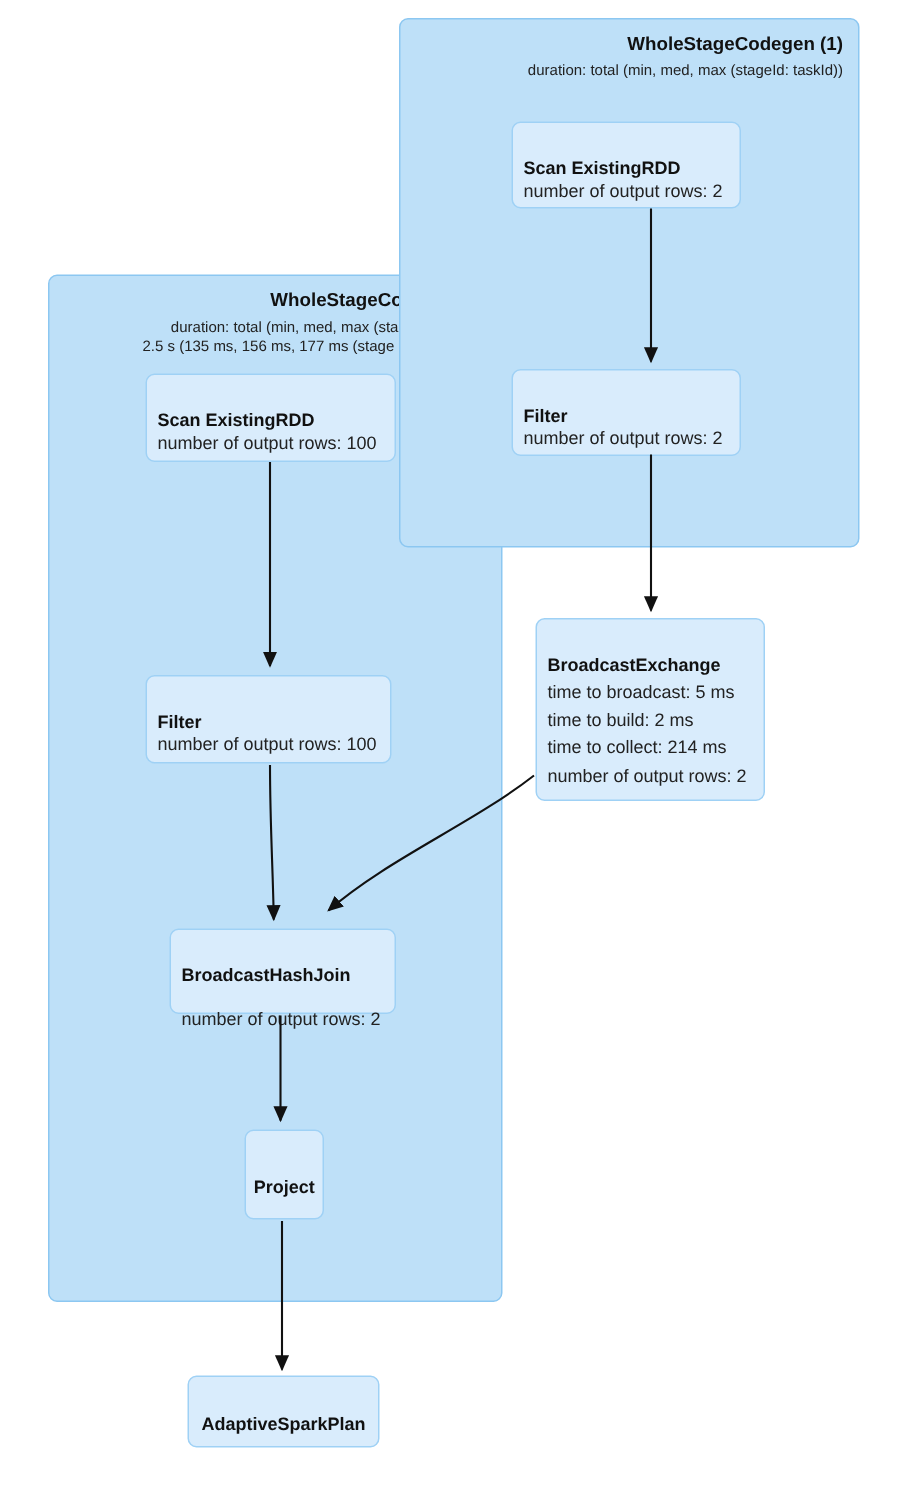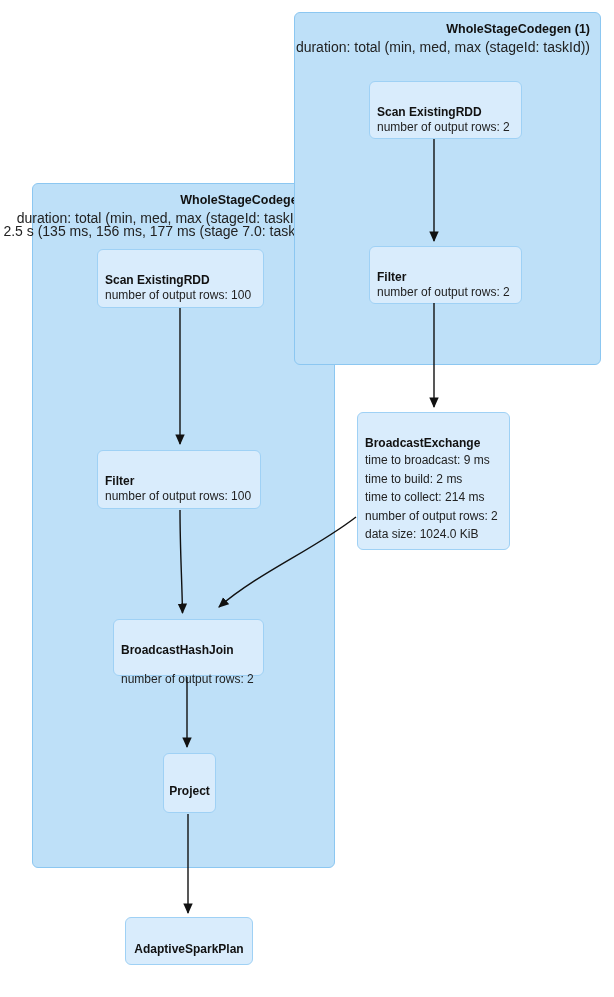--- a/index.html
+++ b/index.html
@@ -15,30 +15,30 @@
   html,body{background:var(--background);}
   body{font-family:"Liberation Sans", sans-serif;color:var(--text);}
   .canvas{position:relative;width:614px;height:997px;background:var(--background);overflow:hidden;}
 
   .cluster{
     position:absolute;
     background:var(--cluster-fill);
     border:1px solid var(--cluster-border);
     border-radius:6px;
   }
-  #cluster-wsc1{left:294px;top:12px;width:307px;height:353px;z-index:2;}
+  #cluster-wsc1{left:266px;top:12px;width:307px;height:353px;z-index:2;}
   #cluster-wsc2{left:32px;top:183px;width:303px;height:685px;z-index:1;}
 
   .cluster-header{
     position:absolute;top:9px;right:10px;
     font-size:12.5px;font-weight:bold;color:#111;white-space:nowrap;
   }
   .cluster-duration{
     position:absolute;top:28px;right:10px;
-    font-size:14px;line-height:13px;text-align:center;white-space:nowrap;color:#222;
+    font-size:10px;line-height:13px;text-align:right;white-space:nowrap;color:#222;
   }
 
   .node{
     position:absolute;
     background:var(--node-fill);
     border:1px solid var(--node-border);
     border-radius:6px;
     padding:7px 7px;
     display:flex;flex-direction:column;justify-content:space-between;
   }
@@ -47,21 +47,21 @@
   .node-metrics .node-metric{line-height:18.5px;}
   .node.center{justify-content:center;align-items:center;text-align:center;}
 
   
   #node-scan1  {left:74px; top:68px;  width:153px; height:58px;}
   #node-filter1{left:74px; top:233px; width:153px; height:58px;}
   #node-scan2  {left:64px; top:65px;  width:167px; height:59px;}
   #node-filter2{left:64px; top:266px; width:164px; height:59px;}
   #node-bhj    {left:80px; top:435px; width:151px; height:57px;gap:14px;}
   #node-project{left:130px;top:569px; width:53px;  height:60px;}
-  #node-bex    {left:357px;top:412px; width:153px; height:138px;z-index:1;}
+  #node-bex    {left:357px;top:412px; width:153px; height:122px;z-index:1;}
   #node-asp    {left:125px;top:917px; width:128px; height:48px;z-index:1;}
 
   .edges{position:absolute;left:0;top:0;width:614px;height:997px;z-index:5;pointer-events:none;}
   .edges path{stroke:var(--arrow);stroke-width:1.4;fill:none;}
   .edges marker path{fill:var(--arrow);stroke:none;}
 </style>
 </head>
 <body>
 
 <div class="canvas">
@@ -106,25 +106,24 @@
 
     <div class="node" id="node-filter1">
       <div class="node-title">Filter</div>
       <div class="node-metric">number of output rows: 2</div>
     </div>
   </section>
 
   <div class="node" id="node-bex">
     <div class="node-title">BroadcastExchange</div>
     <div class="node-metrics">
-      <div class="node-metric">time to broadcast: 9 ms</div>
+      <div class="node-metric">time to broadcast: 5 ms</div>
       <div class="node-metric">time to build: 2 ms</div>
       <div class="node-metric">time to collect: 214 ms</div>
       <div class="node-metric">number of output rows: 2</div>
-      <div class="node-metric">data size: 1024.0 KiB</div>
     </div>
   </div>
 
   <div class="node center" id="node-asp">
     <div class="node-title">AdaptiveSparkPlan</div>
   </div>
 
   <svg class="edges" width="614" height="997" viewBox="0 0 614 997" xmlns="http://www.w3.org/2000/svg">
     <defs>
       <marker id="ah" viewBox="0 0 10 10" refX="8.5" refY="5" markerWidth="8" markerHeight="8" orient="auto">

